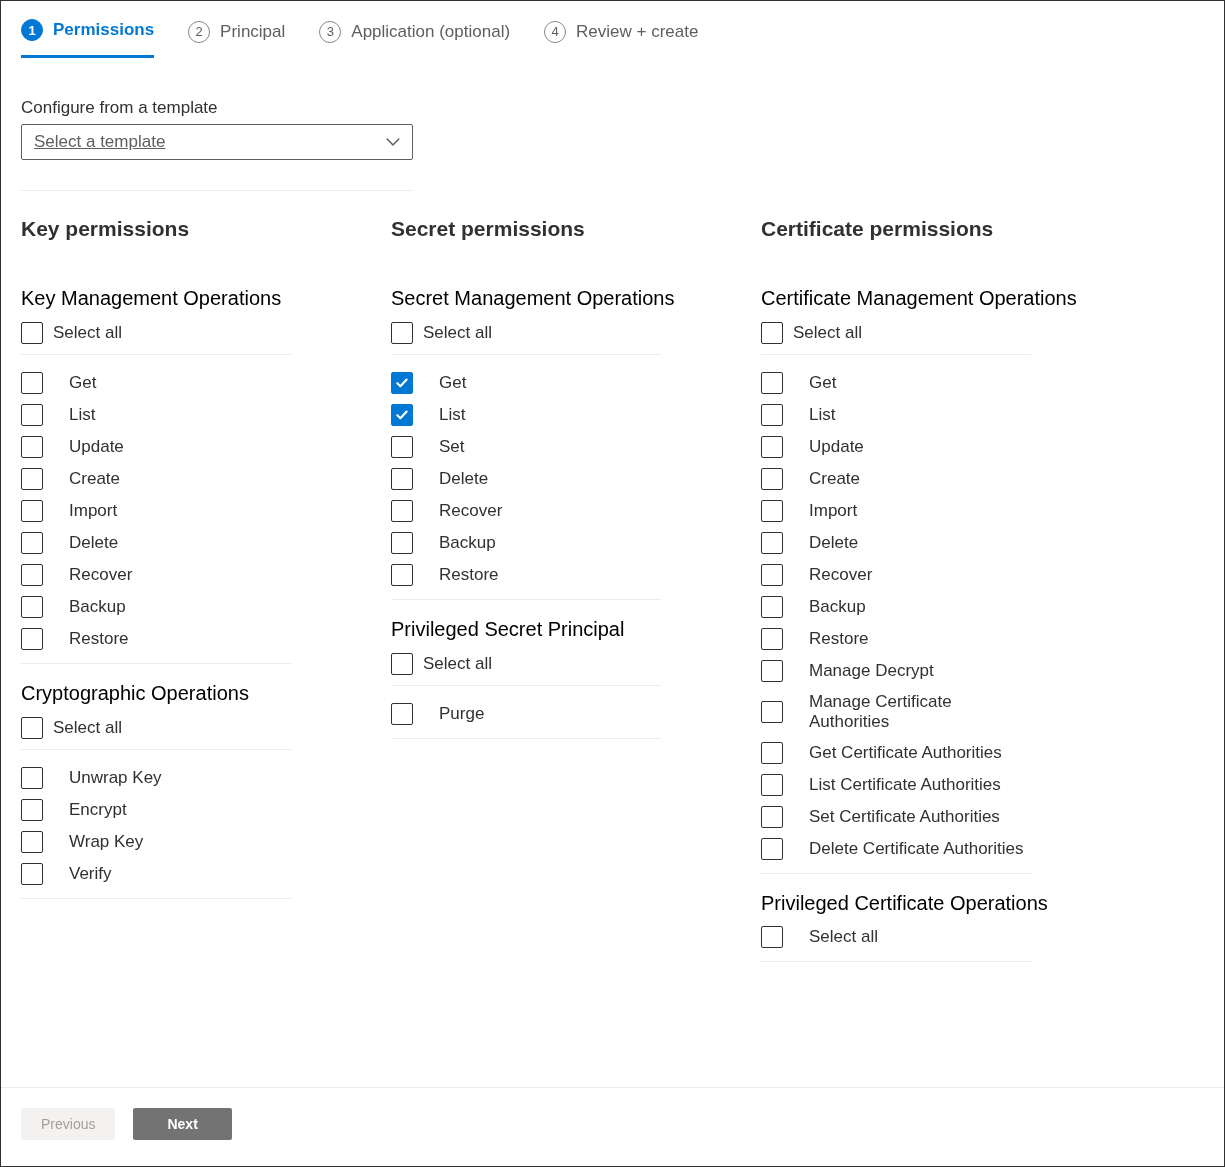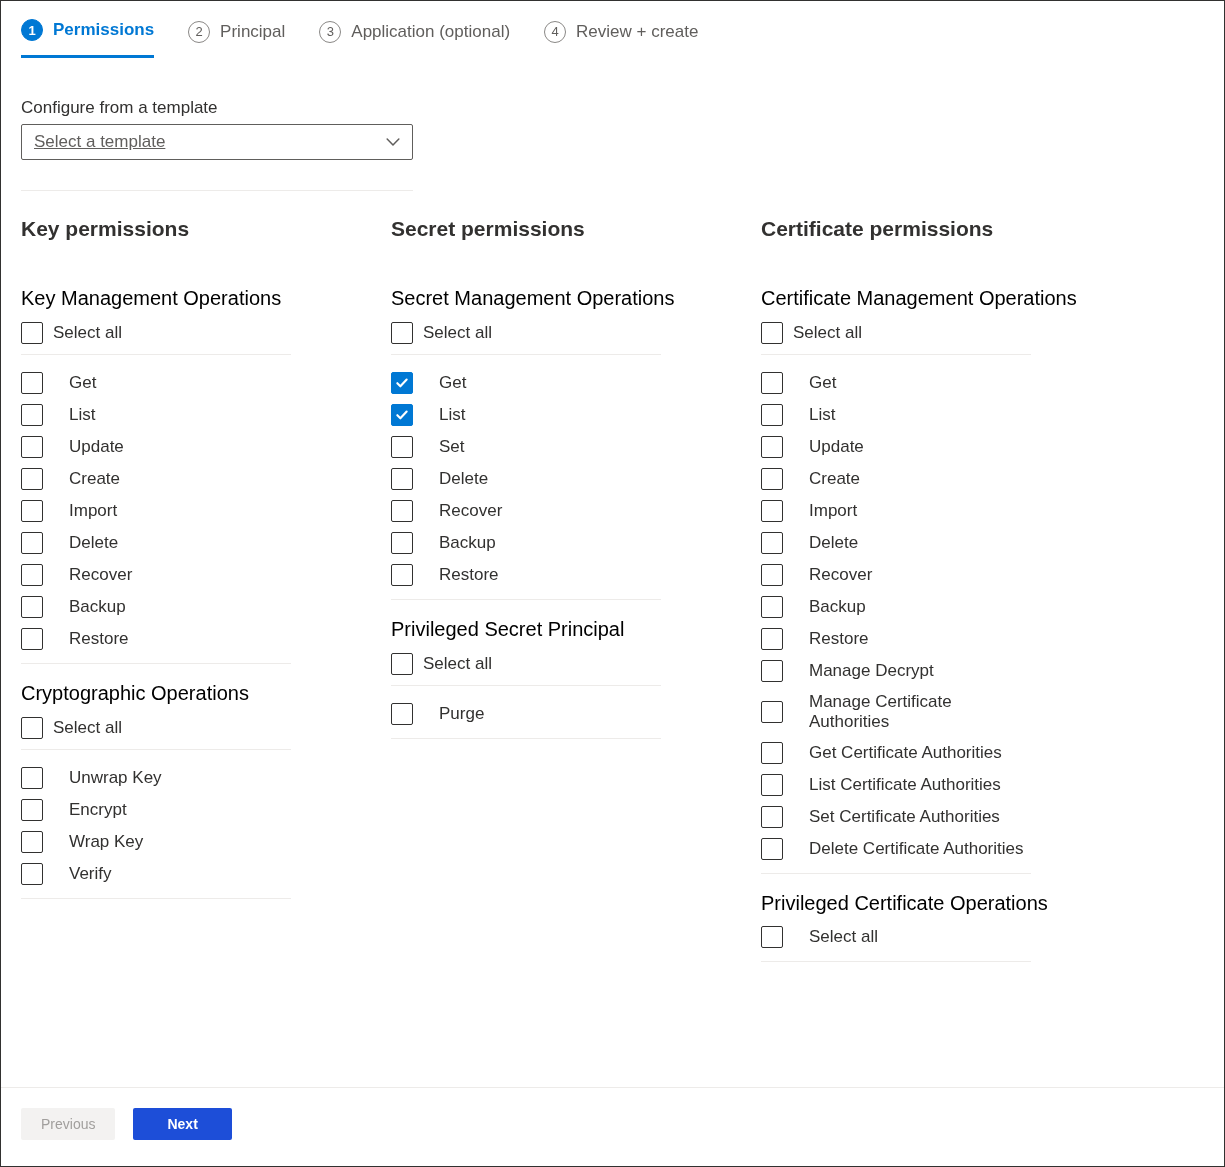--- a/index.html
+++ b/index.html
@@ -167,21 +167,21 @@
     border: none;
     border-radius: 2px;
     cursor: pointer;
   }
   .btn-prev {
     background: #f3f2f1;
     color: #a19f9d;
     cursor: default;
   }
   .btn-next {
-    background: #1d4ed8;
+    background: #737373;
     color: #fff;
     font-weight: 600;
     padding: 8px 34px;
   }
 </style>
 </head>
 <body>
 
 <div class="container">
   <div class="tabs" id="tabs">

